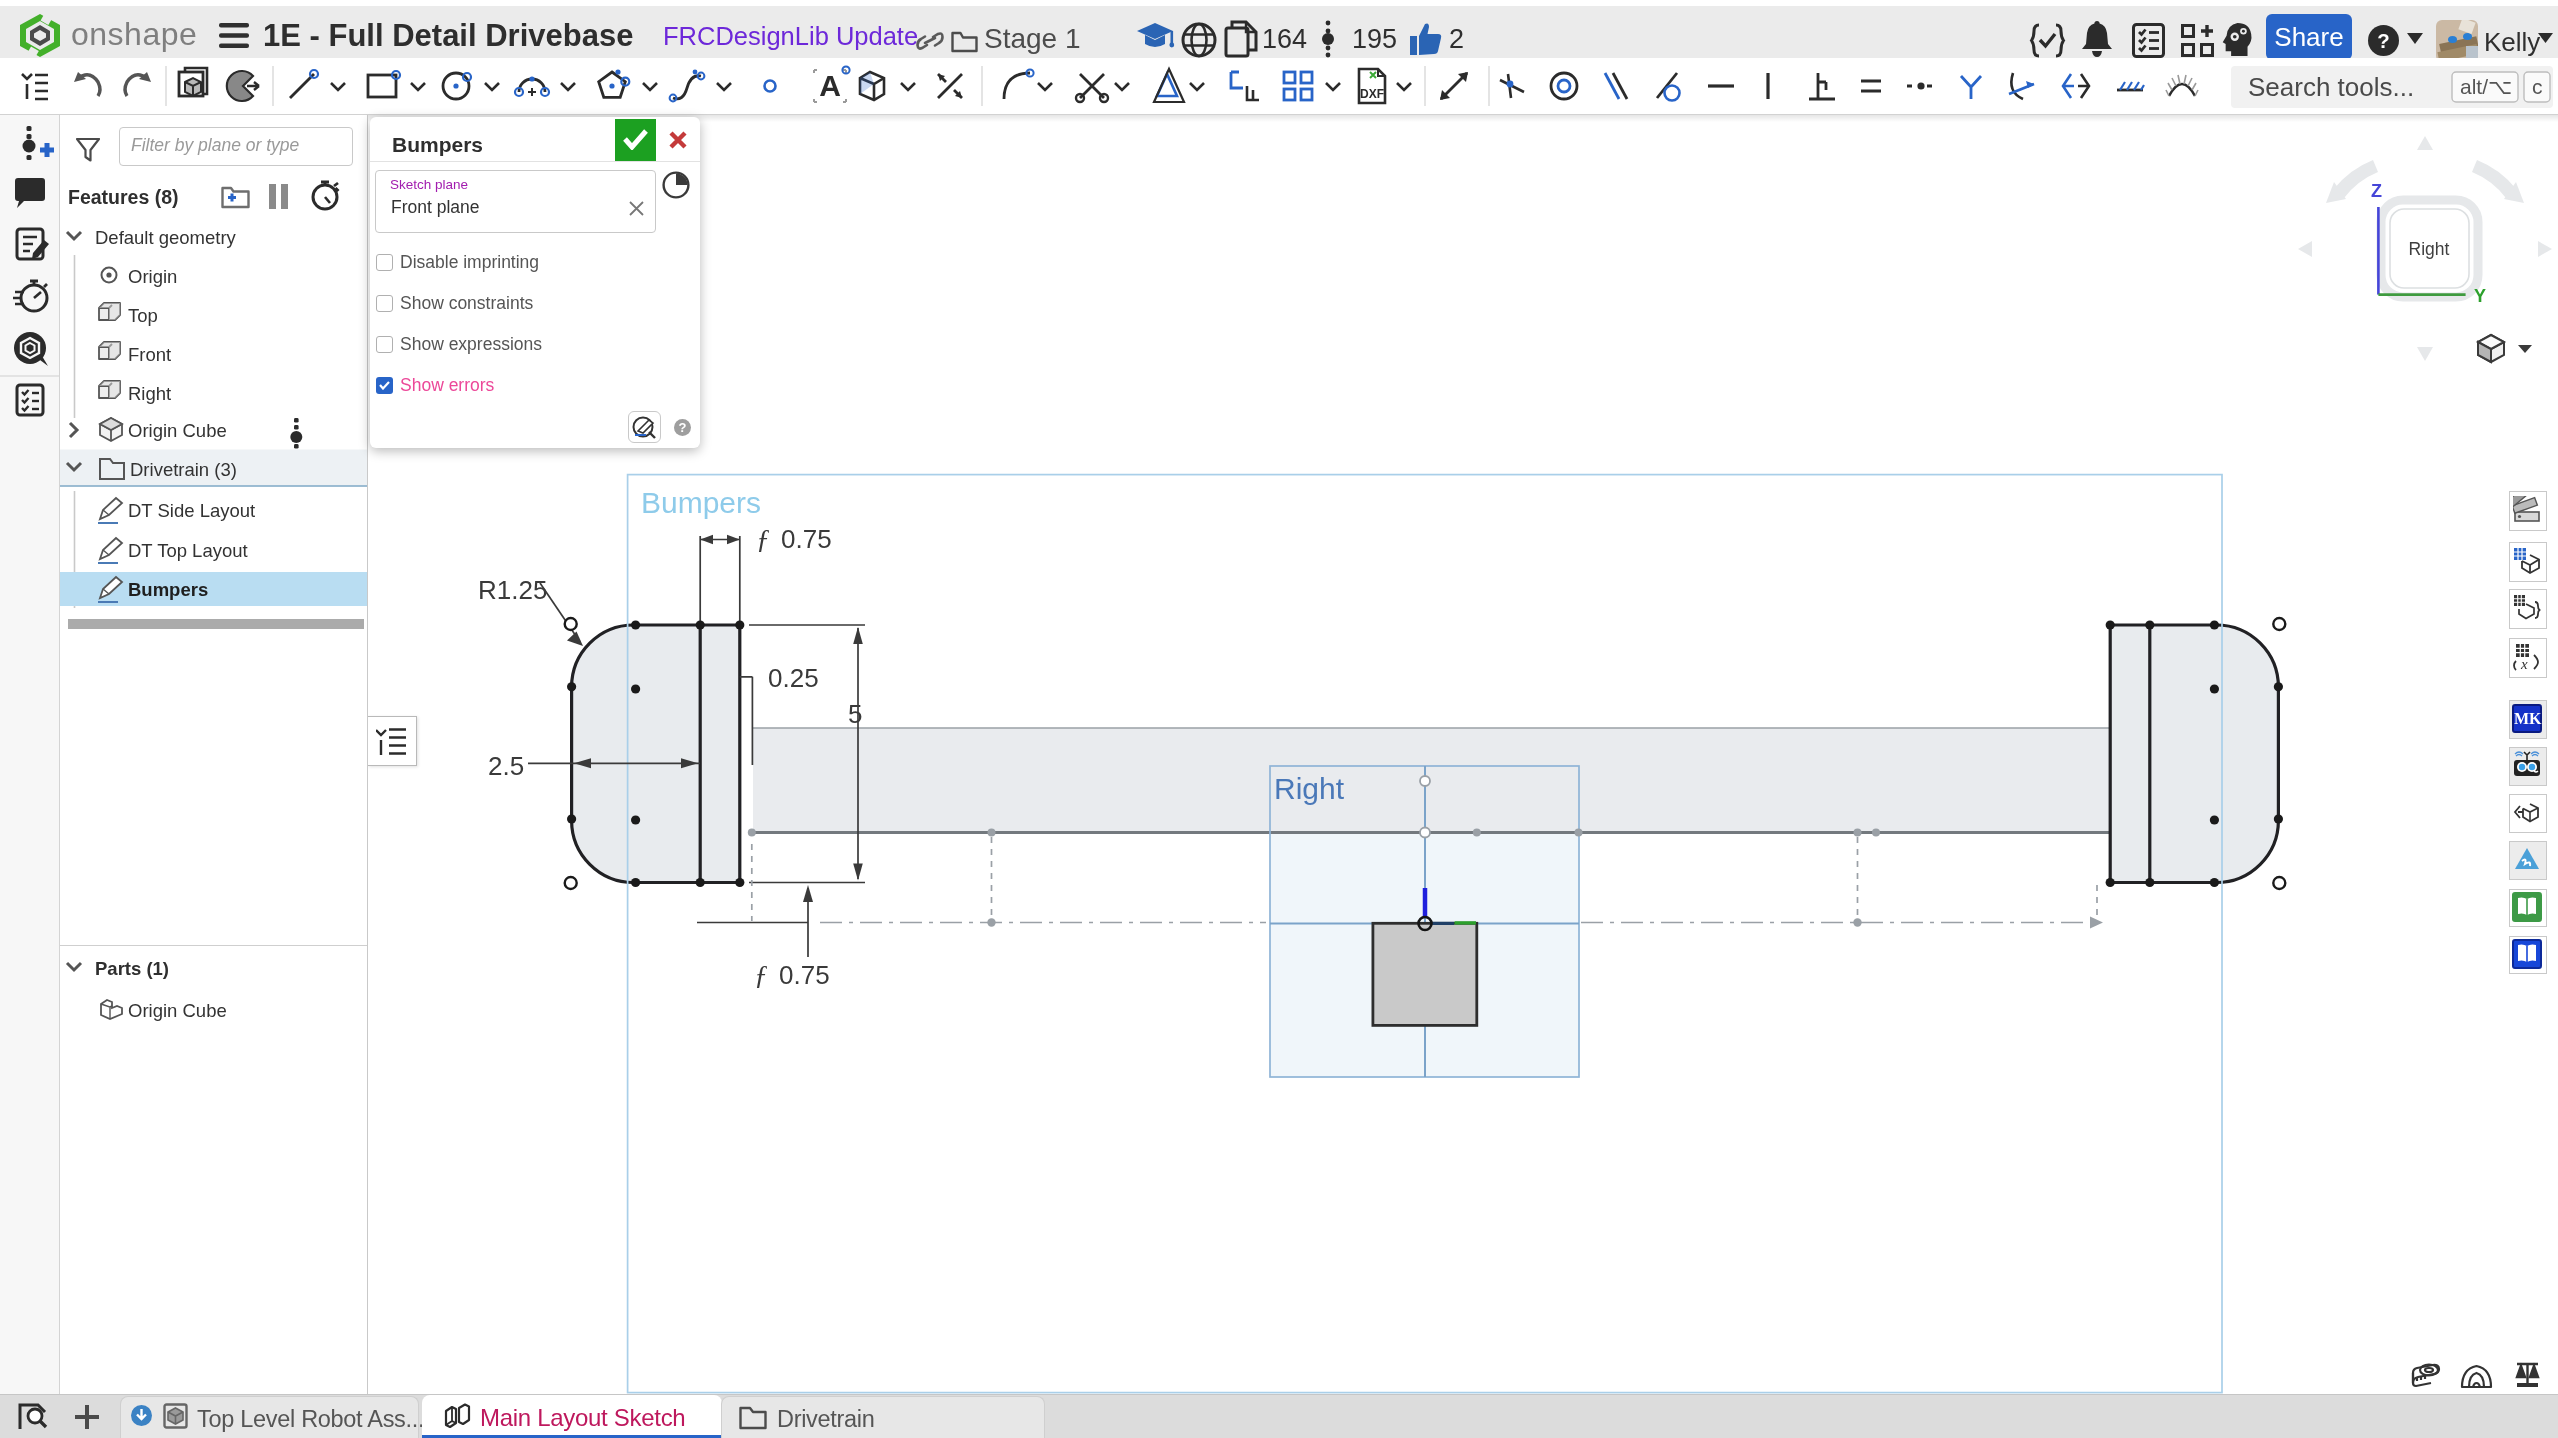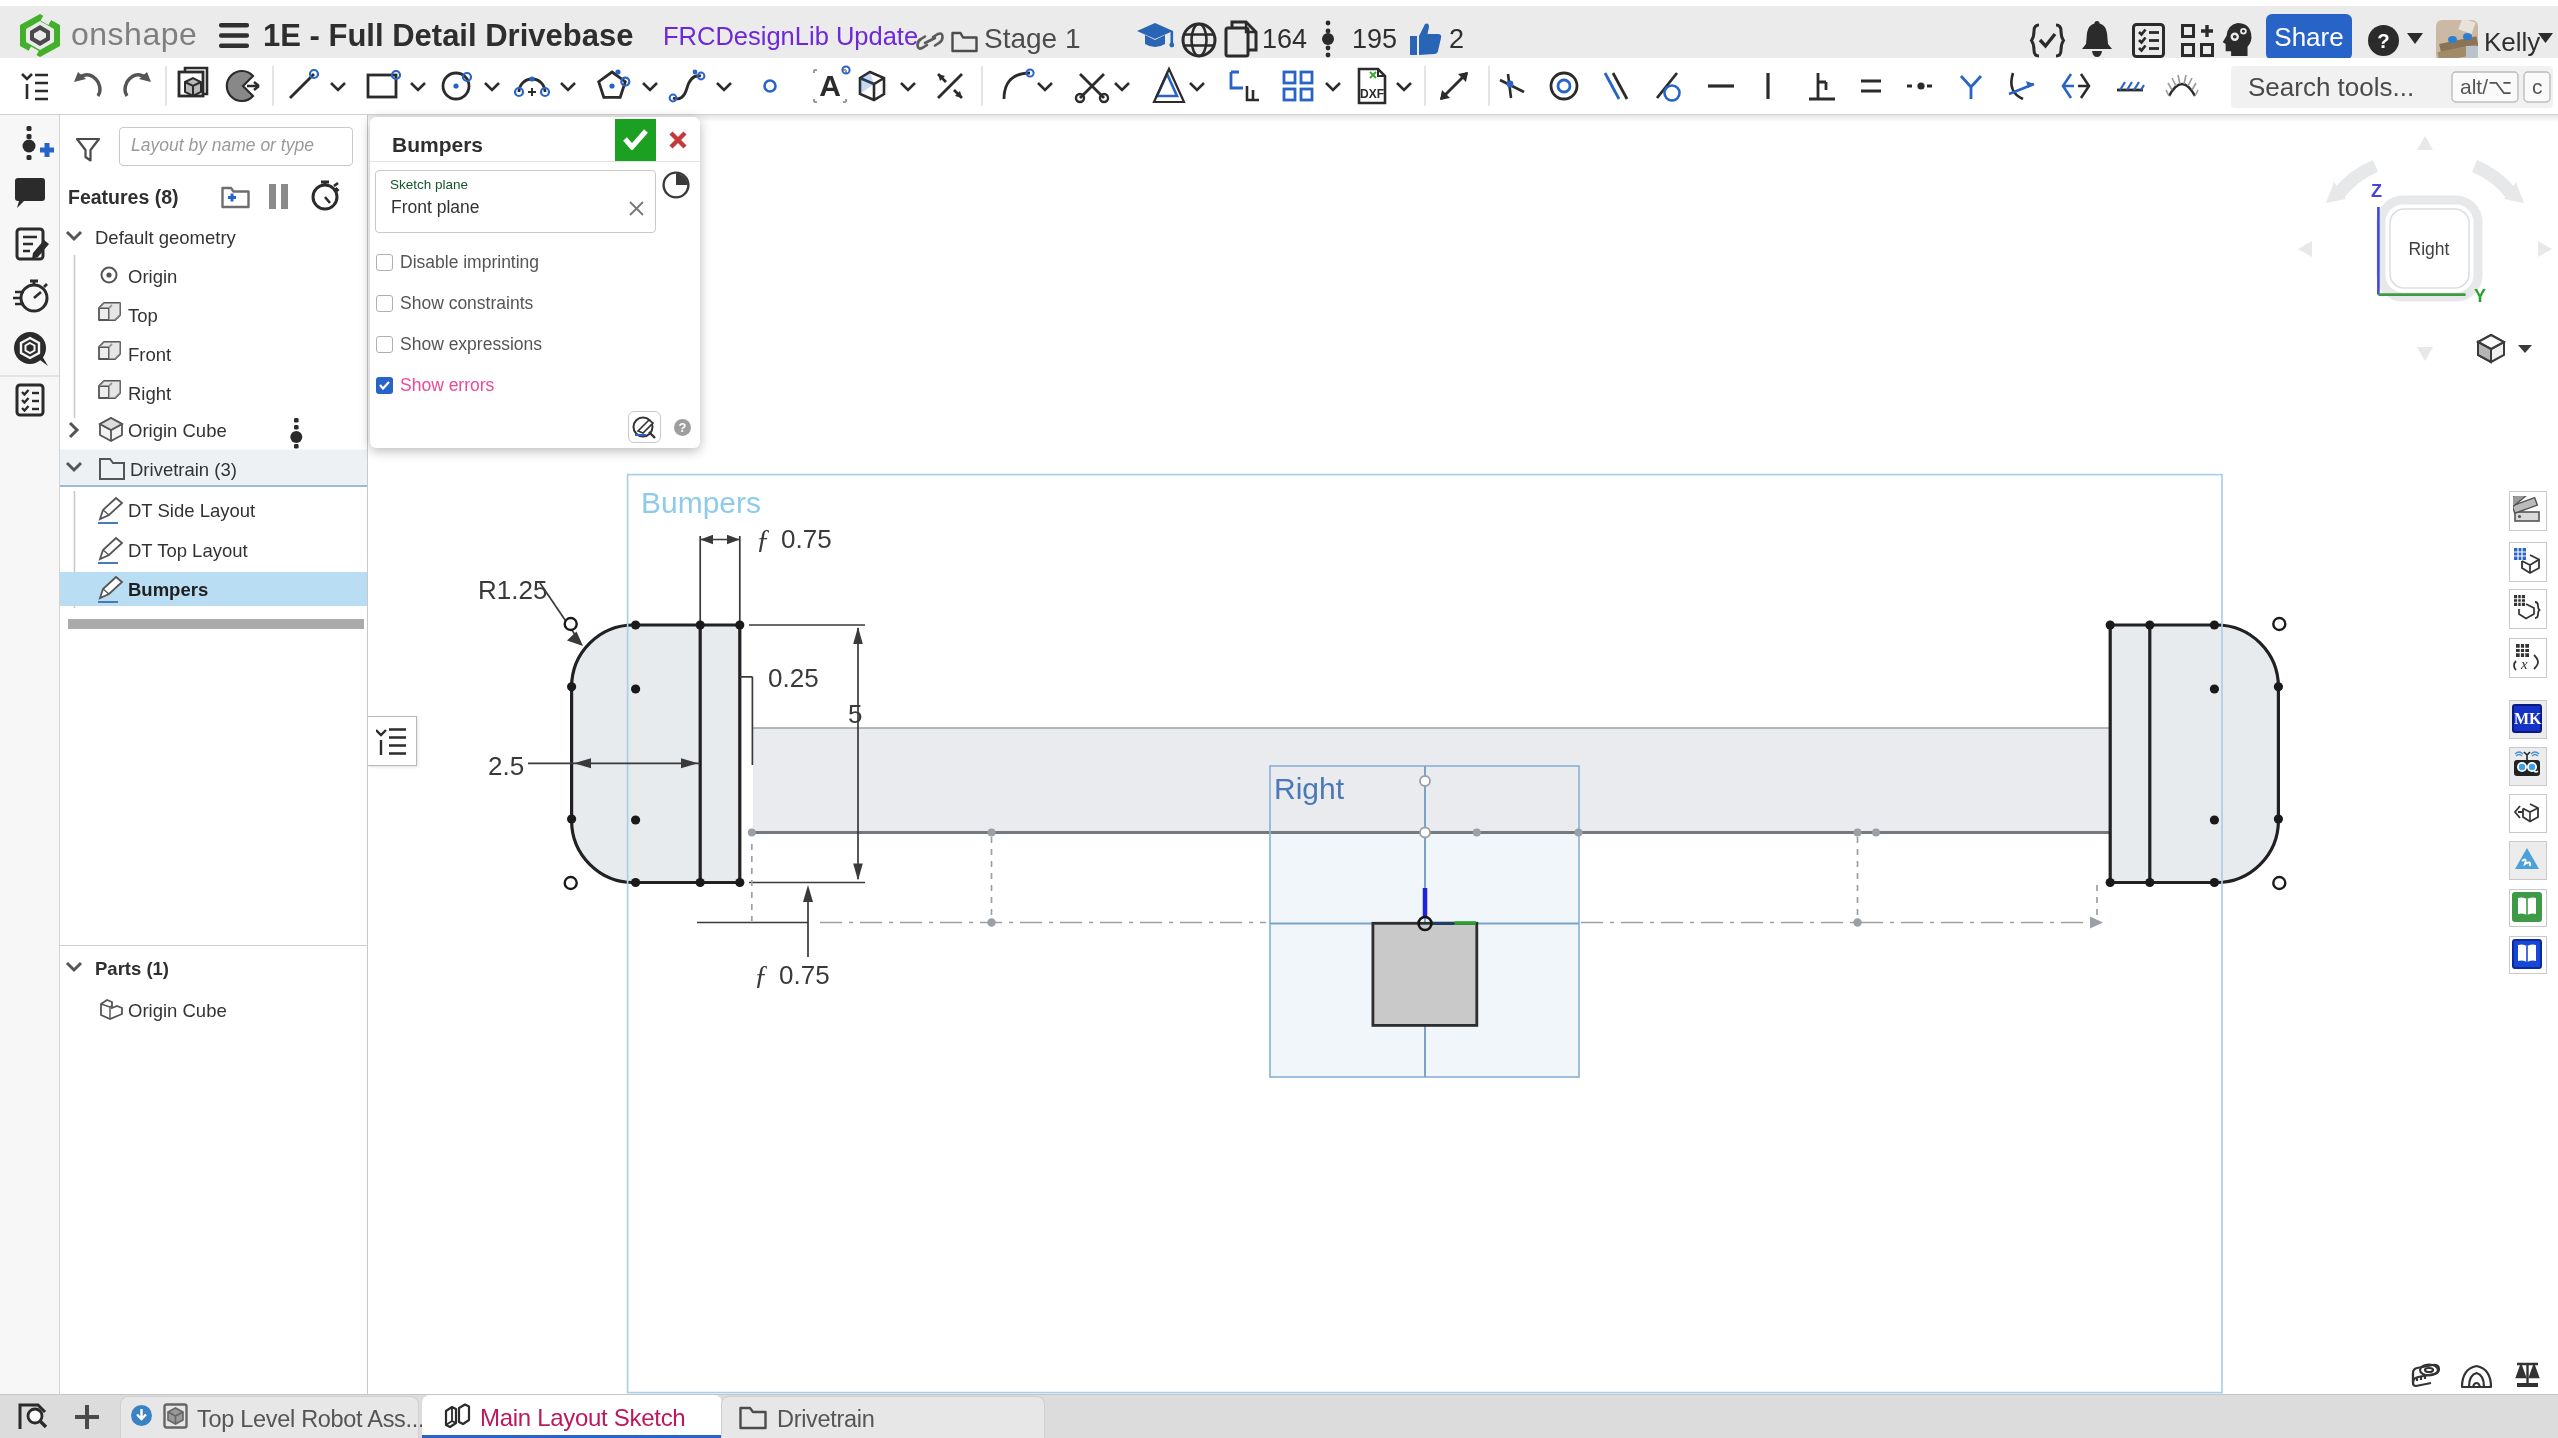--- a/index.html
+++ b/index.html
@@ -693,21 +693,21 @@
         </g>
       </g>
     </svg>
   </div>
   <div id="fpanel" class="abs">
 
     <svg class="abs" style="left:16px;top:23px" width="24" height="24" viewBox="0 0 24 24">
       <path d="M1 1 H23 L14.5 12 V22.5 L9.5 19 V12 Z" fill="none" stroke="#4a4a4a" stroke-width="2.2" stroke-linejoin="round"></path>
     </svg>
     <div class="abs" style="left:59px;top:12px;width:234px;height:39px;border:1px solid #c9c9c9;border-radius:4px;background:#fff;box-sizing:border-box;">
-      <div class="abs" style="left:11px;top:7px;font-size:17.5px;font-style:italic;color:#9a9a9a;">Layout by name or type</div>
+      <div class="abs" style="left:11px;top:7px;font-size:17.5px;font-style:italic;color:#9a9a9a;">Filter by plane or type</div>
     </div>
     <div class="abs" style="left:8px;top:71px;font-size:19.5px;font-weight:bold;color:#2f2f2f;">Features (8)</div>
     <svg class="abs" style="left:161px;top:70px" width="29" height="24" viewBox="0 0 29 24">
       <path d="M1.5 22 V3 H10 L12.5 6.5 H27.5 V22 Z" fill="none" stroke="#6e6e6e" stroke-width="2.4" stroke-linejoin="round"></path>
       <path d="M7 12.5 H15 M11 8.5 V16.5" stroke="#2864c8" stroke-width="3" fill="none"></path>
     </svg>
     <div class="abs" style="left:209px;top:69px;width:7px;height:25px;background:#8a8a8a;"></div>
     <div class="abs" style="left:221px;top:69px;width:7px;height:25px;background:#8a8a8a;"></div>
     <svg class="abs" style="left:251px;top:65px" width="30" height="31" viewBox="0 0 30 31">
       <circle cx="14" cy="17" r="12" fill="none" stroke="#2b2b2b" stroke-width="3"></circle>
@@ -831,21 +831,21 @@
     <div class="abs" style="left:245px;top:2px;width:41px;height:42px;background:#1ca021;">
       <svg class="abs" style="left:8px;top:10px" width="25" height="21" viewBox="0 0 25 21">
           <path d="M2 10 L9 18 L23 2" fill="none" stroke="#fff" stroke-width="5"></path>
         </svg>
     </div>
     <svg class="abs" style="left:299px;top:14px" width="18" height="18" viewBox="0 0 18 18">
         <path d="M2 2 L16 16 M16 2 L2 16" stroke="#c43a3a" stroke-width="4.4"></path>
       </svg>
     <div class="abs" style="left:0;top:44px;width:330px;height:1px;background:#e2e2e2;"></div>
     <div class="abs" style="left:5px;top:53px;width:281px;height:63px;border:1px solid #c9c9c9;border-radius:4px;box-sizing:border-box;">
-      <div class="abs" style="left:14px;top:6px;font-size:13.5px;color:#14532d;">Sketch plane</div>
+      <div class="abs" style="left:14px;top:6px;font-size:13.5px;color:#a21caf;">Sketch plane</div>
       <div class="abs" style="left:15px;top:26px;font-size:17.5px;color:#333;">Front plane</div>
       <svg class="abs" style="left:253px;top:30px" width="15" height="15" viewBox="0 0 15 15">
           <path d="M1 1 L14 14 M14 1 L1 14" stroke="#777" stroke-width="1.8"></path>
         </svg>
     </div>
     <svg class="abs" style="left:292px;top:54px" width="28" height="28" viewBox="0 0 28 28">
       <circle cx="14" cy="14" r="12.4" fill="none" stroke="#3a3a3a" stroke-width="2.4"></circle>
       <path d="M14 14 L14 2.5 A11.5 11.5 0 0 1 25.5 14 Z" fill="#3a3a3a"></path>
     </svg>
 

